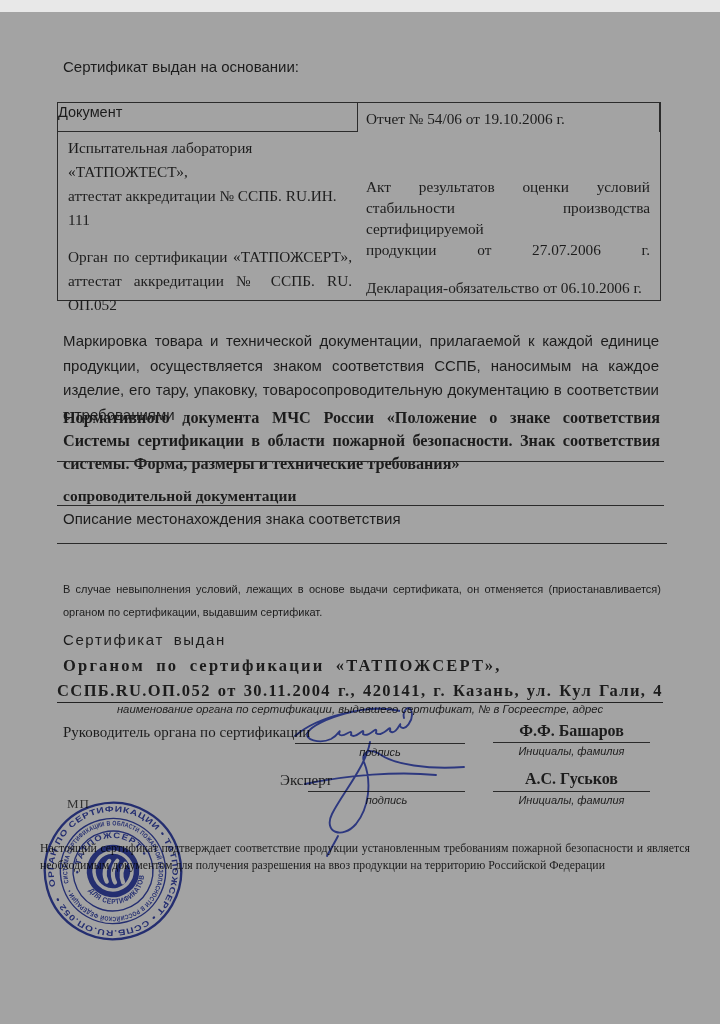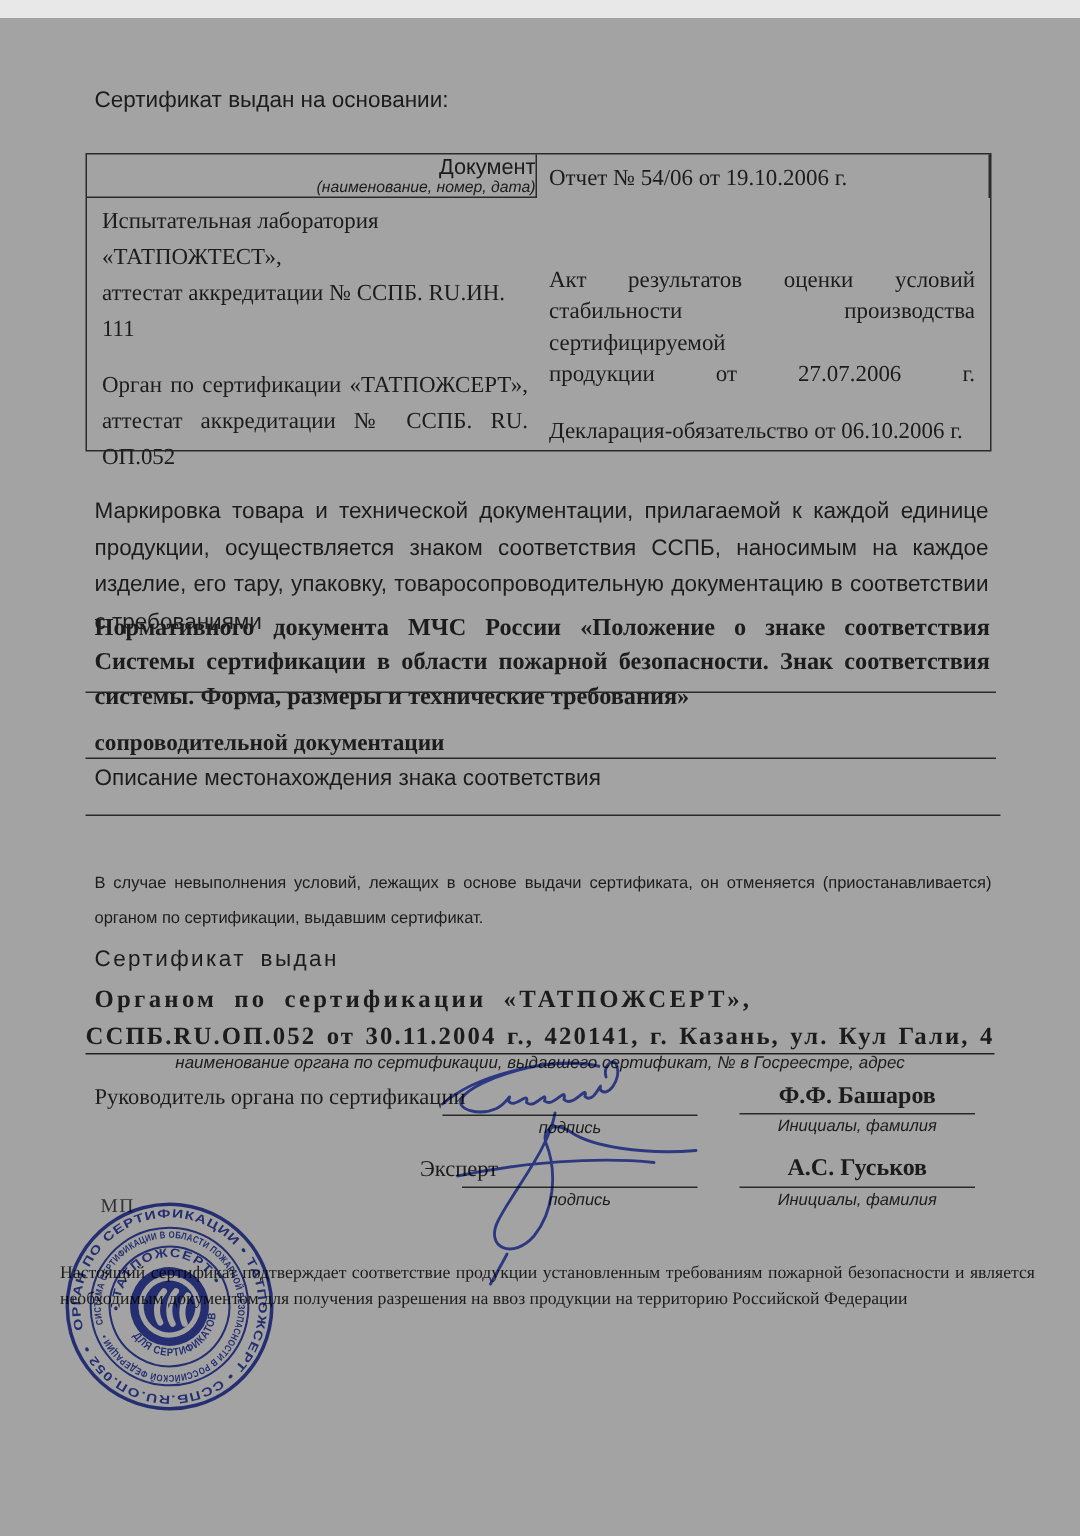--- a/index.html
+++ b/index.html
@@ -16,21 +16,21 @@
   
   .intro { left:63px; top:46px; font-size:15px; }
 
   
   .doc-table {
     left:57px; top:90px; width:604px; height:199px;
     border:1.7px solid #2b2b2b; display:grid;
     grid-template-columns:300px 1fr; grid-template-rows:29px 1fr;
     font-size:15.3px; box-sizing:border-box;
   }
-  .th { border-bottom:1.7px solid #2b2b2b; text-align:right; padding-top:2px; }
+  .th { border-bottom:1.7px solid #2b2b2b; text-align:left; padding-top:2px; }
   .th .t { font-size:14.5px; line-height:15px; }
   .th .s { font-size:10.5px; font-style:italic; line-height:11px; }
   .col-divider { border-right:1.7px solid #2b2b2b; }
   .cell { padding:5px 9px 4px 8px; line-height:21px; }
   .cell-r { padding:4px 6px 4px 10px; line-height:24px; }
   .cell p { margin:0; }
   .cell .p2 { margin-top:47px; text-align:justify; text-align-last:justify; white-space:pre-line; }
   .cell .p3 { margin-top:17px; }
   .cell-r .p2 { margin-top:13px; }
   .cell-r .p3 { margin-top:26px; }
@@ -69,21 +69,20 @@
 </head>
 <body>
 
 <div class="page">
 
   <div class="abs intro sans">Сертификат выдан на основании:</div>
 
   <div class="abs doc-table">
     <div class="th col-divider sans">
       <div class="t">Документ</div>
-      <div class="s">(наименование, номер, дата)</div>
     </div>
     <div class="cell col-divider">
       <p class="p1">Отчет № 54/06 от 19.10.2006 г.</p>
       <p class="p2">Акт результатов оценки условий
 стабильности производства сертифицируемой
 продукции от 27.07.2006 г.</p>
       <p class="p3">Декларация-обязательство от 06.10.2006 г.</p>
     </div>
     <div class="cell cell-r">
       <p class="p1 pre">Испытательная лаборатория

